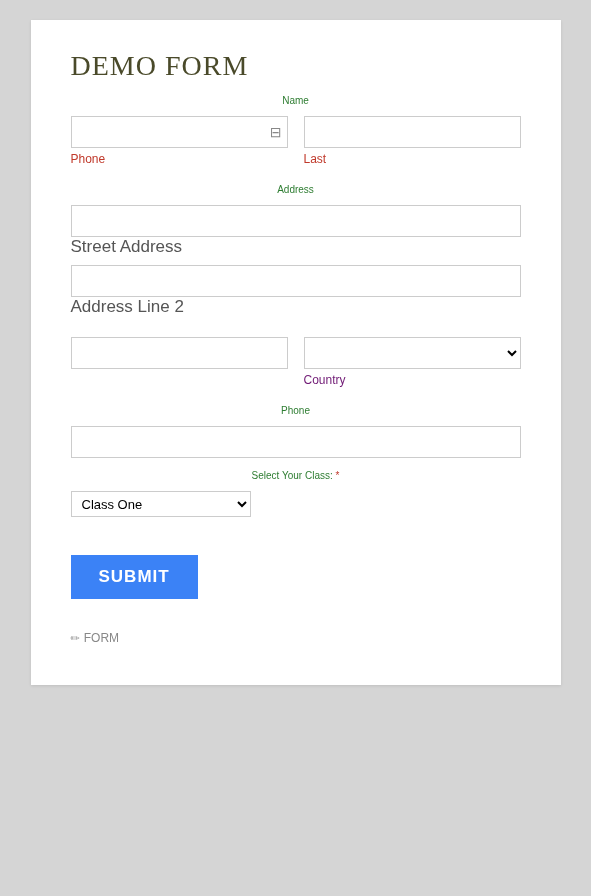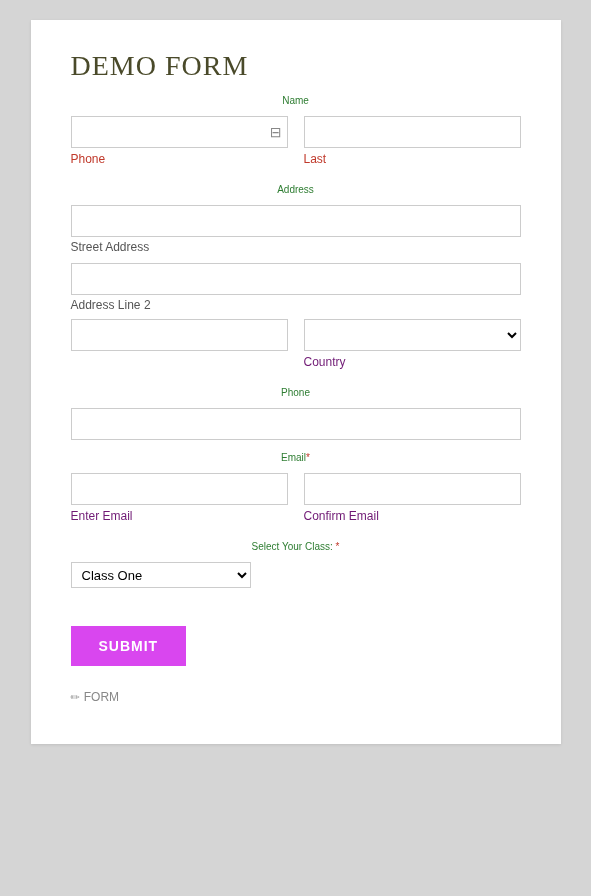--- a/index.html
+++ b/index.html
@@ -47,21 +47,21 @@
     }
 
     .field-label {
       color: #c0392b;
       font-size: 12px;
       margin-top: 4px;
     }
 
     .field-label-gray {
       color: #555;
-      font-size: 12px;
+      font-size: 17px;
       margin-top: 4px;
     }
 
     .field-label-green {
       color: #701a75;
       font-size: 12px;
       margin-top: 4px;
     }
 
     .row {
@@ -122,30 +122,30 @@
     }
 
     .input-icon {
       position: absolute;
       right: 6px;
       color: #888;
       font-size: 14px;
     }
 
     .submit-btn {
-      background-color: #d946ef;
+      background-color: #3b82f6;
       color: white;
       border: none;
       padding: 12px 28px;
-      font-size: 14px;
+      font-size: 17px;
       font-weight: bold;
       letter-spacing: 1px;
       cursor: pointer;
       margin-top: 20px;
-      margin-bottom: 24px;
+      margin-bottom: 32px;
     }
 
     .edit-link {
       color: #888;
       font-size: 12px;
       cursor: pointer;
       display: flex;
       align-items: center;
       gap: 4px;
     }
@@ -211,21 +211,21 @@
     </div>
   </div>
 
   
   <div class="form-section">
     <div class="section-label">Address</div>
     <div style="margin-bottom: 8px;">
       <input type="text" class="full-width-input" style="">
       <span class="field-label-gray">Street Address</span>
     </div>
-    <div style="margin-bottom: 6px;">
+    <div style="margin-bottom: 20px;">
       <input type="text" class="full-width-input" style="">
       <span class="field-label-gray">Address Line 2</span>
     </div>
     <div class="row">
       <div class="col">
         <input type="text" style="">
       </div>
       <div class="col">
         <select>
           <option value=""></option>
@@ -235,35 +235,20 @@
     </div>
   </div>
 
   
   <div class="phone-section">
     <div class="section-label">Phone</div>
     <input type="text" class="phone-input" style="">
   </div>
 
   
-  <div class="form-section">
-    <div class="section-label">
-      <span>Email</span><span class="required-star">*</span>
-    </div>
-    <div class="row">
-      <div class="col">
-        <input type="email" style="">
-        <span class="field-label-green">Enter Email</span>
-      </div>
-      <div class="col">
-        <input type="email" style="">
-        <span class="field-label-green">Confirm Email</span>
-      </div>
-    </div>
-  </div>
 
   
   <div class="form-section">
     <div class="section-label">
       <span>Select Your Class:</span> <span class="required-star">*</span>
     </div>
     <div class="select-wrapper">
       <select class="class-select">
         <option value="class-one">Class One</option>
         <option value="class-two">Class Two</option>

